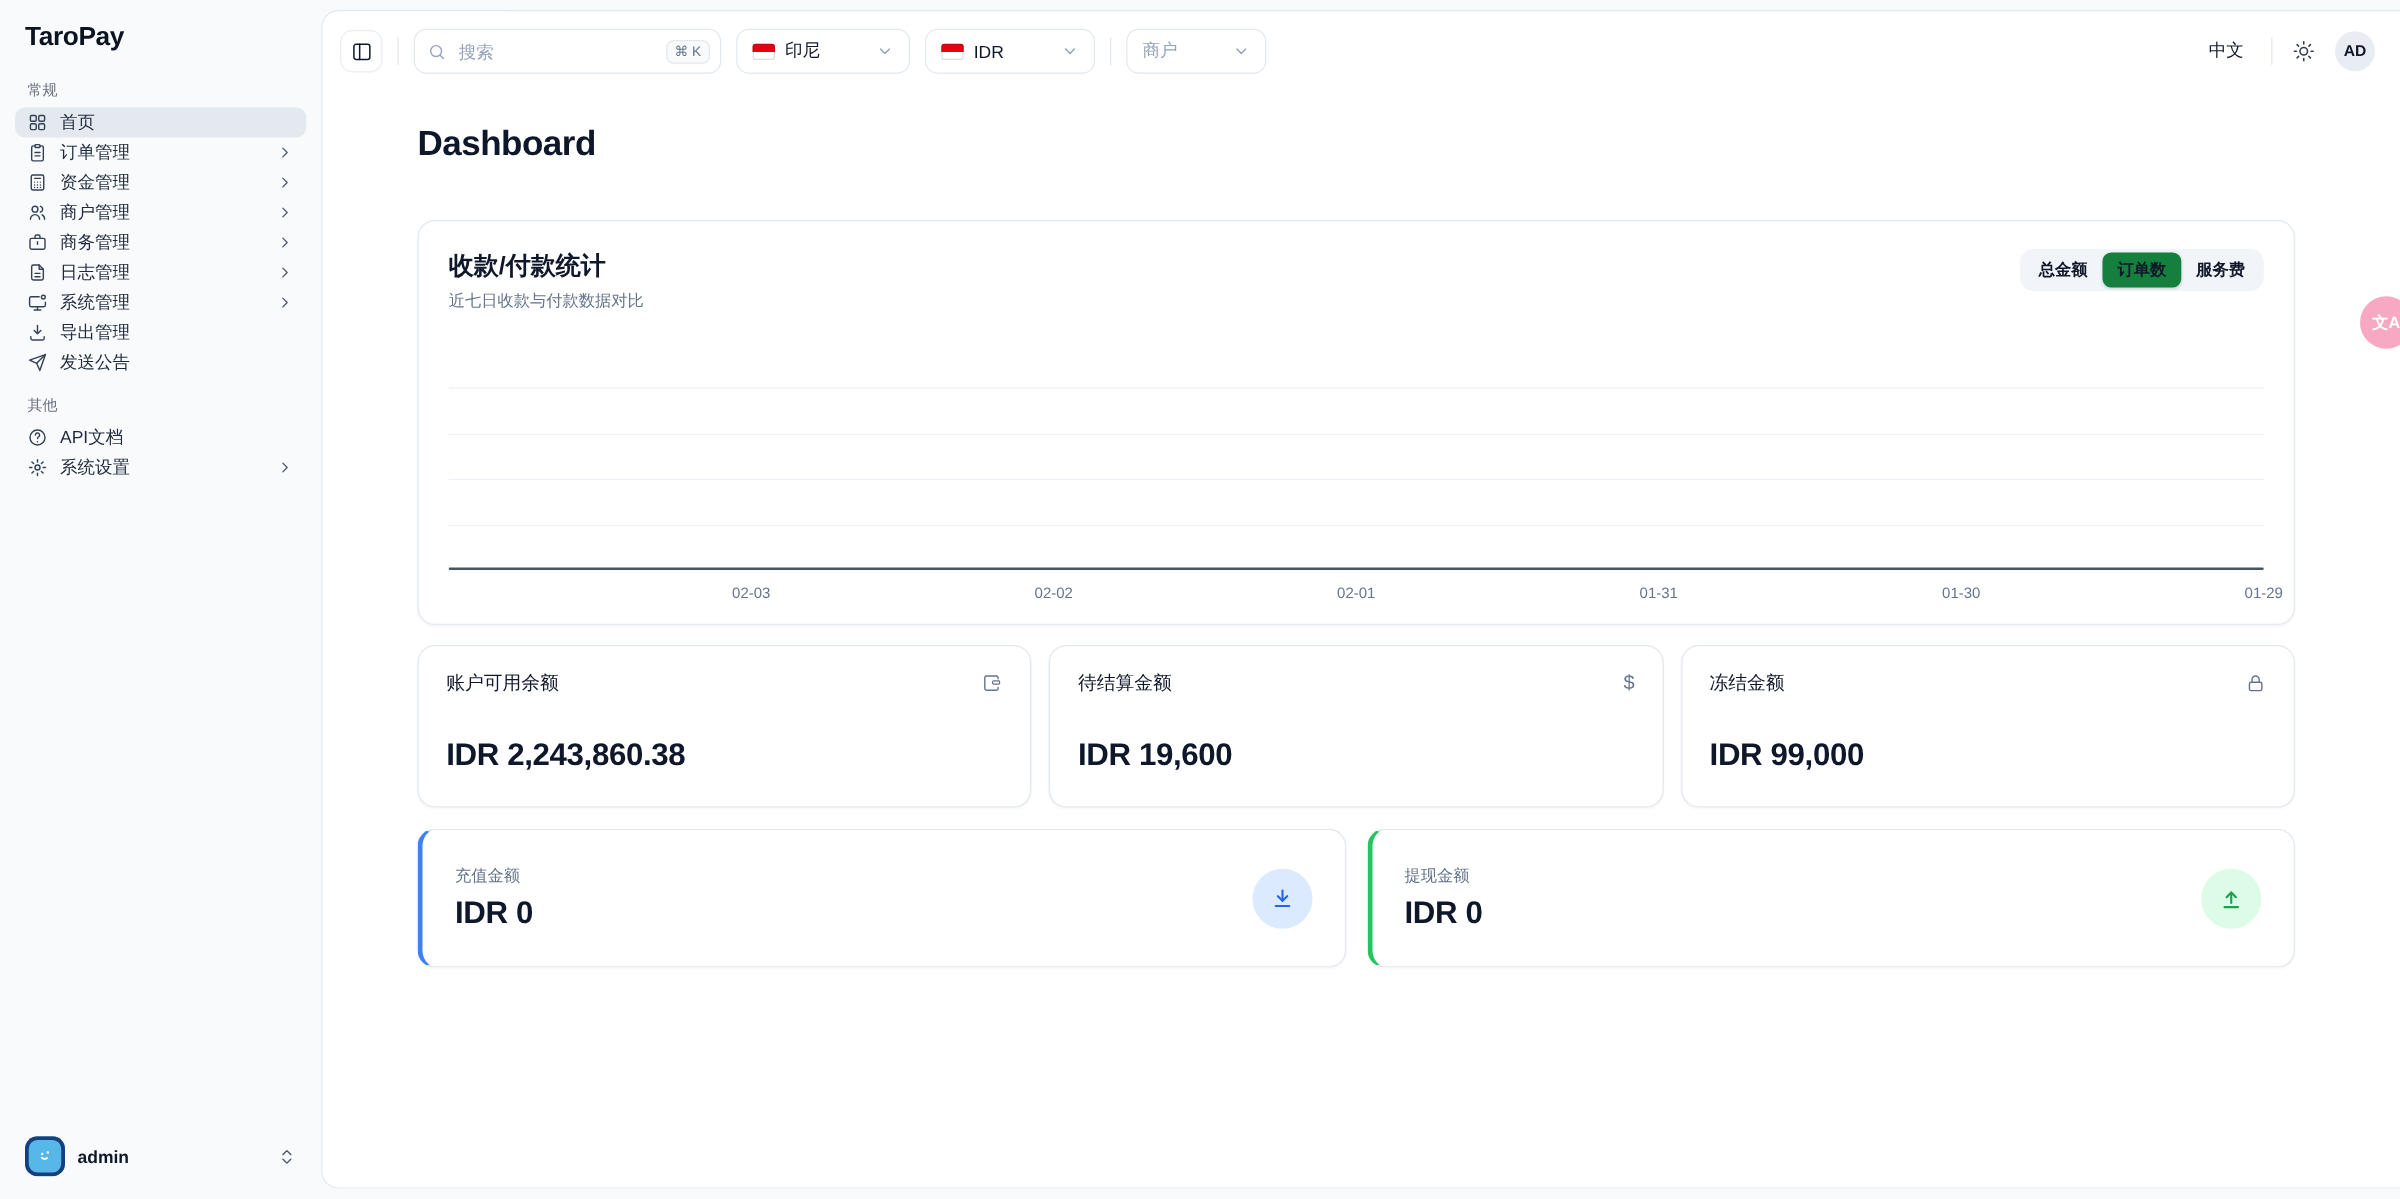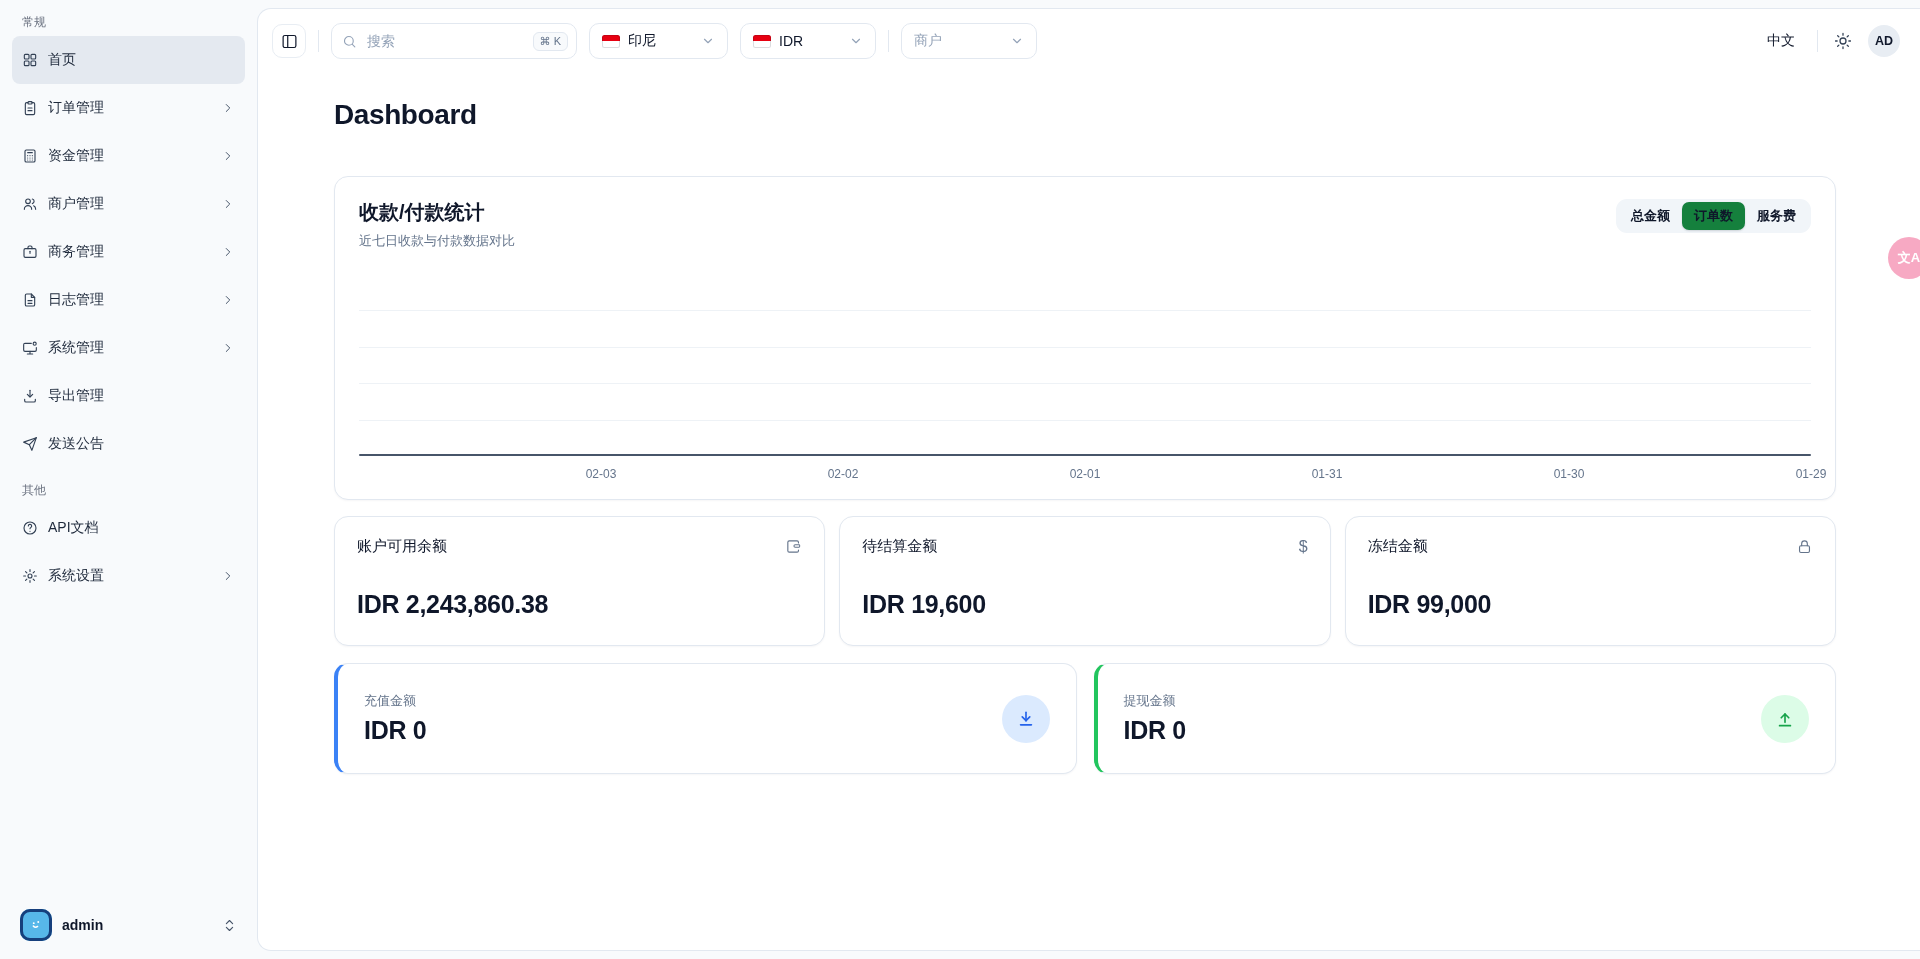--- a/index.html
+++ b/index.html
@@ -7,21 +7,21 @@
   body {
     width:1920px; height:959px; overflow:hidden;
     font-family:"Liberation Sans", sans-serif;
     background:#f8fafc; color:#0f172a;
     display:flex;
   }
   
   .sidebar { width:257px; flex:0 0 257px; display:flex; flex-direction:column; padding:0 12px; }
   .logo { font-size:21px; font-weight:800; letter-spacing:-.3px; padding:18px 8px 8px; color:#0b1220; }
   .section-label { font-size:12px; color:#6b7280; padding:14px 10px 5px; }
-  .nav-item { display:flex; align-items:center; gap:10px; height:48px; padding:0 10px; border-radius:8px; font-size:14px; color:#1e293b; cursor:pointer; }
+  .nav-item { display:flex; align-items:center; gap:10px; height:24px; padding:0 10px; border-radius:8px; font-size:14px; color:#1e293b; cursor:pointer; }
   .nav-item.active { background:#e4e9f0; }
   .nav-item .chev { margin-left:auto; display:flex; color:#475569; }
   .icon16 { display:flex; color:#334155; }
   .icon16 svg, .chev svg { width:16px; height:16px; stroke:currentColor; fill:none; stroke-width:1.7; stroke-linecap:round; stroke-linejoin:round; display:block; }
   .chev svg { width:14px; height:14px; }
   .sidebar-footer { margin-top:auto; padding:8px 0 12px; }
   .user-row { display:flex; align-items:center; gap:10px; padding:6px 8px; border-radius:10px; cursor:pointer; }
   .avatar-sq { width:32px; height:32px; border-radius:10px; background:#57b7e9; box-shadow:inset 0 0 0 3px #163f7c; display:flex; align-items:center; justify-content:center; flex:0 0 32px; }
   .avatar-sq svg { width:18px; height:18px; stroke:#fff; fill:none; stroke-width:2; stroke-linecap:round; }
   .user-name { font-size:14px; font-weight:700; }
@@ -34,21 +34,21 @@
   .icon-btn svg { width:17px; height:17px; stroke:currentColor; fill:none; stroke-width:1.7; stroke-linecap:round; stroke-linejoin:round; }
   .v-divider { width:1px; height:22px; background:#e2e8f0; }
   .search-box { display:flex; align-items:center; width:246px; height:36px; border:1px solid #e2e8f0; border-radius:10px; background:#fff; padding:0 8px 0 10px; gap:8px; color:#94a3b8;justify-content:space-between; }
   .search-box svg { width:15px; height:15px; stroke:currentColor; fill:none; stroke-width:1.8; stroke-linecap:round; }
   .search-box input { border:none; outline:none; flex:1; min-width:0; font-size:14px; font-family:inherit; color:#0f172a; background:transparent; }
   .search-box input::placeholder { color:#94a3b8; }
   .kbd { border:1px solid #e2e8f0; background:#f8fafc; border-radius:6px; font-size:11px; color:#64748b; padding:2px 6px; white-space:nowrap; }
   .select-btn { display:flex; align-items:center; height:36px; padding:0 12px; border:1px solid #e2e8f0; border-radius:10px; background:#fff; font-size:14px; cursor:pointer; gap:8px; }
   .select-btn .sel-chev { margin-left:auto; color:#94a3b8; display:flex; }
   .sel-chev svg { width:14px; height:14px; stroke:currentColor; fill:none; stroke-width:2; stroke-linecap:round; stroke-linejoin:round; }
-  .select-country { width:139px; } .select-currency { width:136px; } .select-merchant { width:136px;font-family:Liberation Mono, monospace; }
+  .select-country { width:139px; } .select-currency { width:136px; } .select-merchant { width:112px;font-family:Liberation Mono, monospace; }
   .flag { width:18px; height:13px; border-radius:2.5px; flex:0 0 18px;
           background:linear-gradient(180deg,#e70011 0 50%,#ffffff 50% 100%);
           box-shadow:inset 0 0 0 1px rgba(15,23,42,.15); }
   .placeholder-text { color:#94a3b8; }
   .topbar-right { margin-left:auto; display:flex; align-items:center; gap:16px; }
   .lang-btn { font-size:14px; color:#0f172a; cursor:pointer; background:none; border:none; font-family:inherit; }
   .theme-btn { border:none; background:none; color:#334155; cursor:pointer; display:flex; padding:0; }
   .theme-btn svg { width:18px; height:18px; stroke:currentColor; fill:none; stroke-width:1.7; stroke-linecap:round; }
   .avatar-circle { width:32px; height:32px; border-radius:50%; background:#e8edf3; display:flex; align-items:center; justify-content:center; font-size:12.5px; font-weight:700; color:#0f172a; cursor:pointer; }
   
@@ -79,20 +79,21 @@
   .action-label { font-size:13px; color:#64748b; }
   .action-value { font-size:25px; font-weight:800; margin-top:6px; letter-spacing:-.3px; }
   .action-btn { width:48px; height:48px; border-radius:50%; border:none; cursor:pointer; display:flex; align-items:center; justify-content:center; background:var(--icon-bg,#dbeafe); color:var(--icon-color,#2563eb); }
   .action-btn svg { width:20px; height:20px; stroke:currentColor; fill:none; stroke-width:2; stroke-linecap:round; stroke-linejoin:round; }
   .floating-translate { position:fixed; right:-10px; top:237px; width:42px; height:42px; border-radius:50%; background:rgba(240,98,146,.55); color:#fff; border:none; cursor:pointer; display:flex; align-items:center; justify-content:center; font-size:13px; font-weight:700; font-family:inherit; }
 </style>
 </head>
 <body>
 
 <aside class="sidebar">
+  <div class="logo">TaroPay</div>
 
   <div class="section-label">常规</div>
 
   <div class="nav-item active">
     <span class="icon16">
         <svg viewBox="0 0 24 24">
           <rect x="3.5" y="3.5" width="7" height="7" rx="1.5"></rect>
           <rect x="13.5" y="3.5" width="7" height="7" rx="1.5"></rect>
           <rect x="3.5" y="13.5" width="7" height="7" rx="1.5"></rect>
           <rect x="13.5" y="13.5" width="7" height="7" rx="1.5"></rect>

